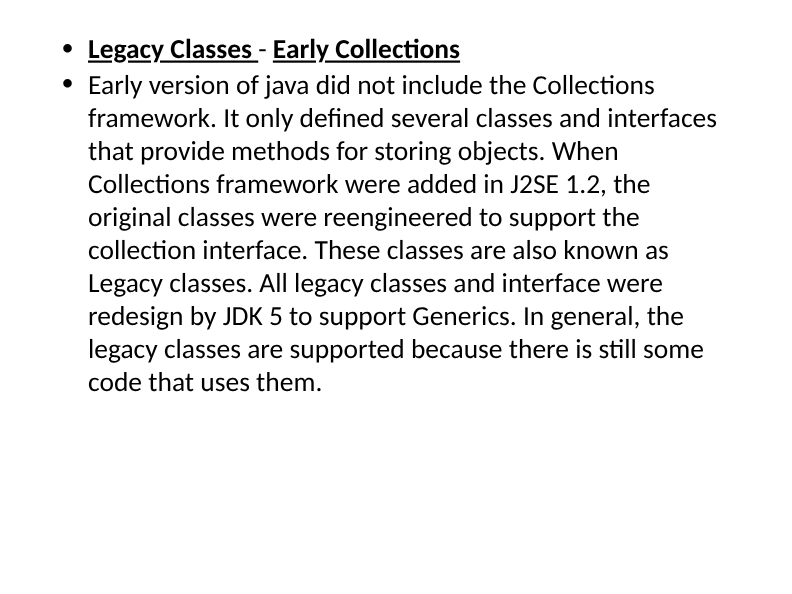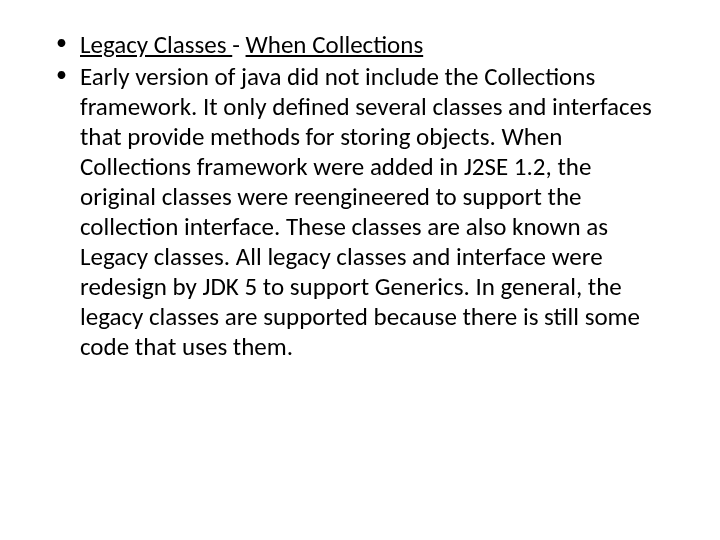--- a/index.html
+++ b/index.html
@@ -27,25 +27,26 @@
     }
     li::before {
       content: "•";
       position: absolute;
       left: 6px;
       top: 0;
       font-size: 22px;
     }
     .underline {
       text-decoration: underline;
+      font-weight: bold;
     }
   </style>
 </head>
 <body>
 
 <ul>
   <li>
-    <span class="underline">Legacy Classes </span><span>- </span><span class="underline">When Collections</span>
+    <span class="underline">Legacy Classes </span><span>- </span><span class="underline">Early Collections</span>
   </li>
   <li>
     <span>Early version of java did not include the Collections framework. It only defined several classes and interfaces that provide methods for storing objects. When Collections framework were added in J2SE 1.2, the original classes were reengineered to support the collection interface. These classes are also known as Legacy classes. All legacy classes and interface were redesign by JDK 5 to support Generics. In general, the legacy classes are supported because there is still some code that uses them.</span>
   </li>
 </ul>
 
 </body></html>

